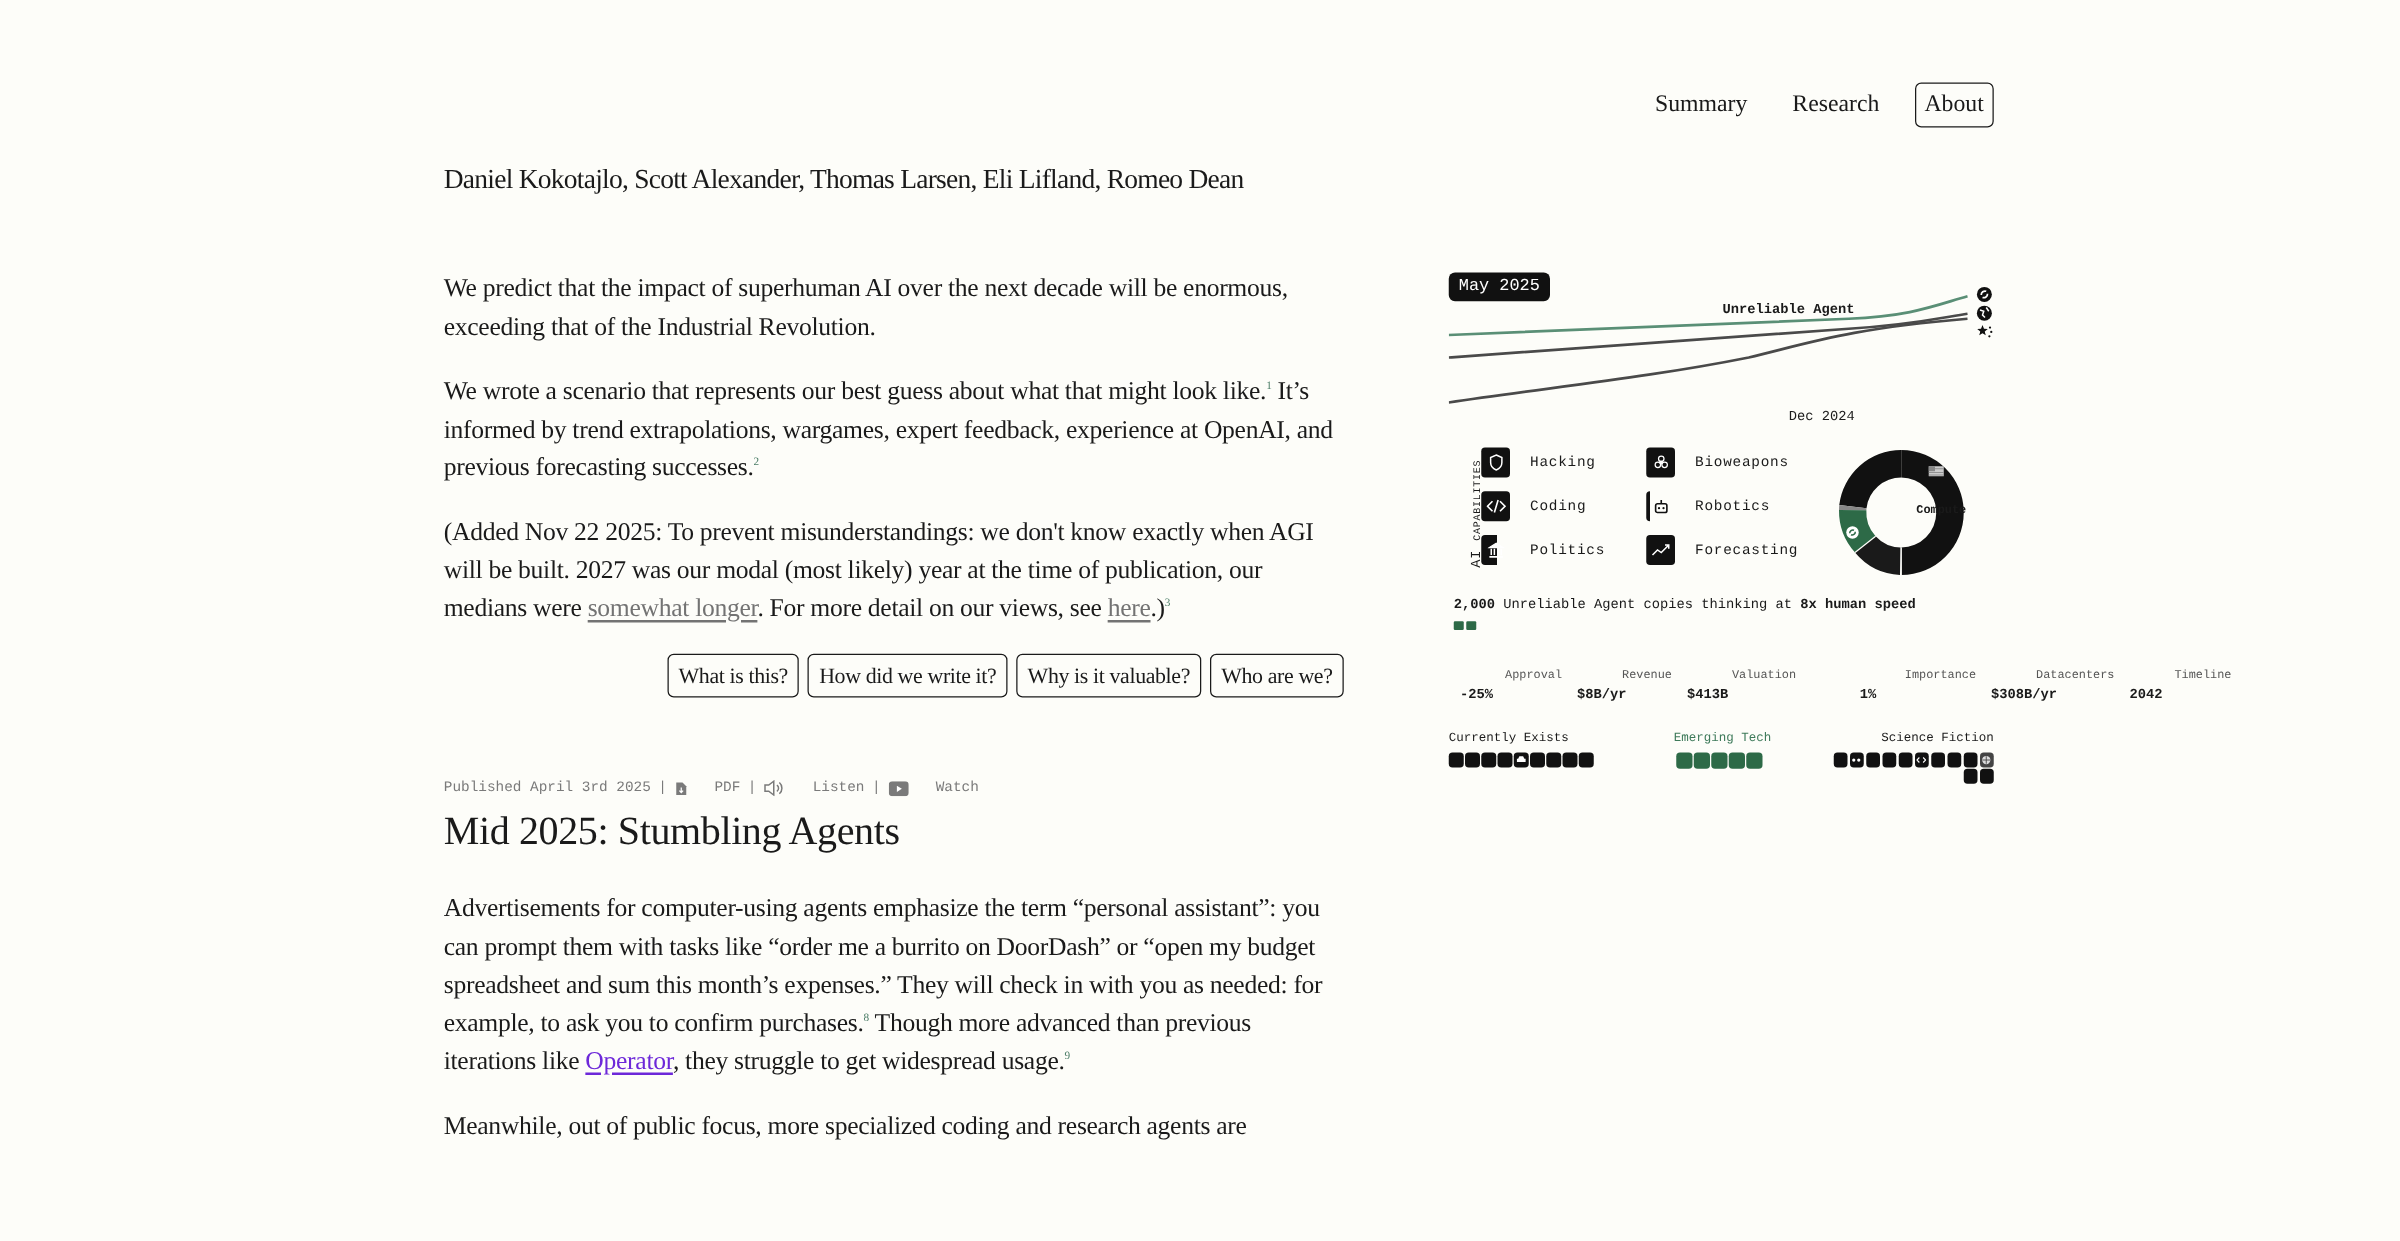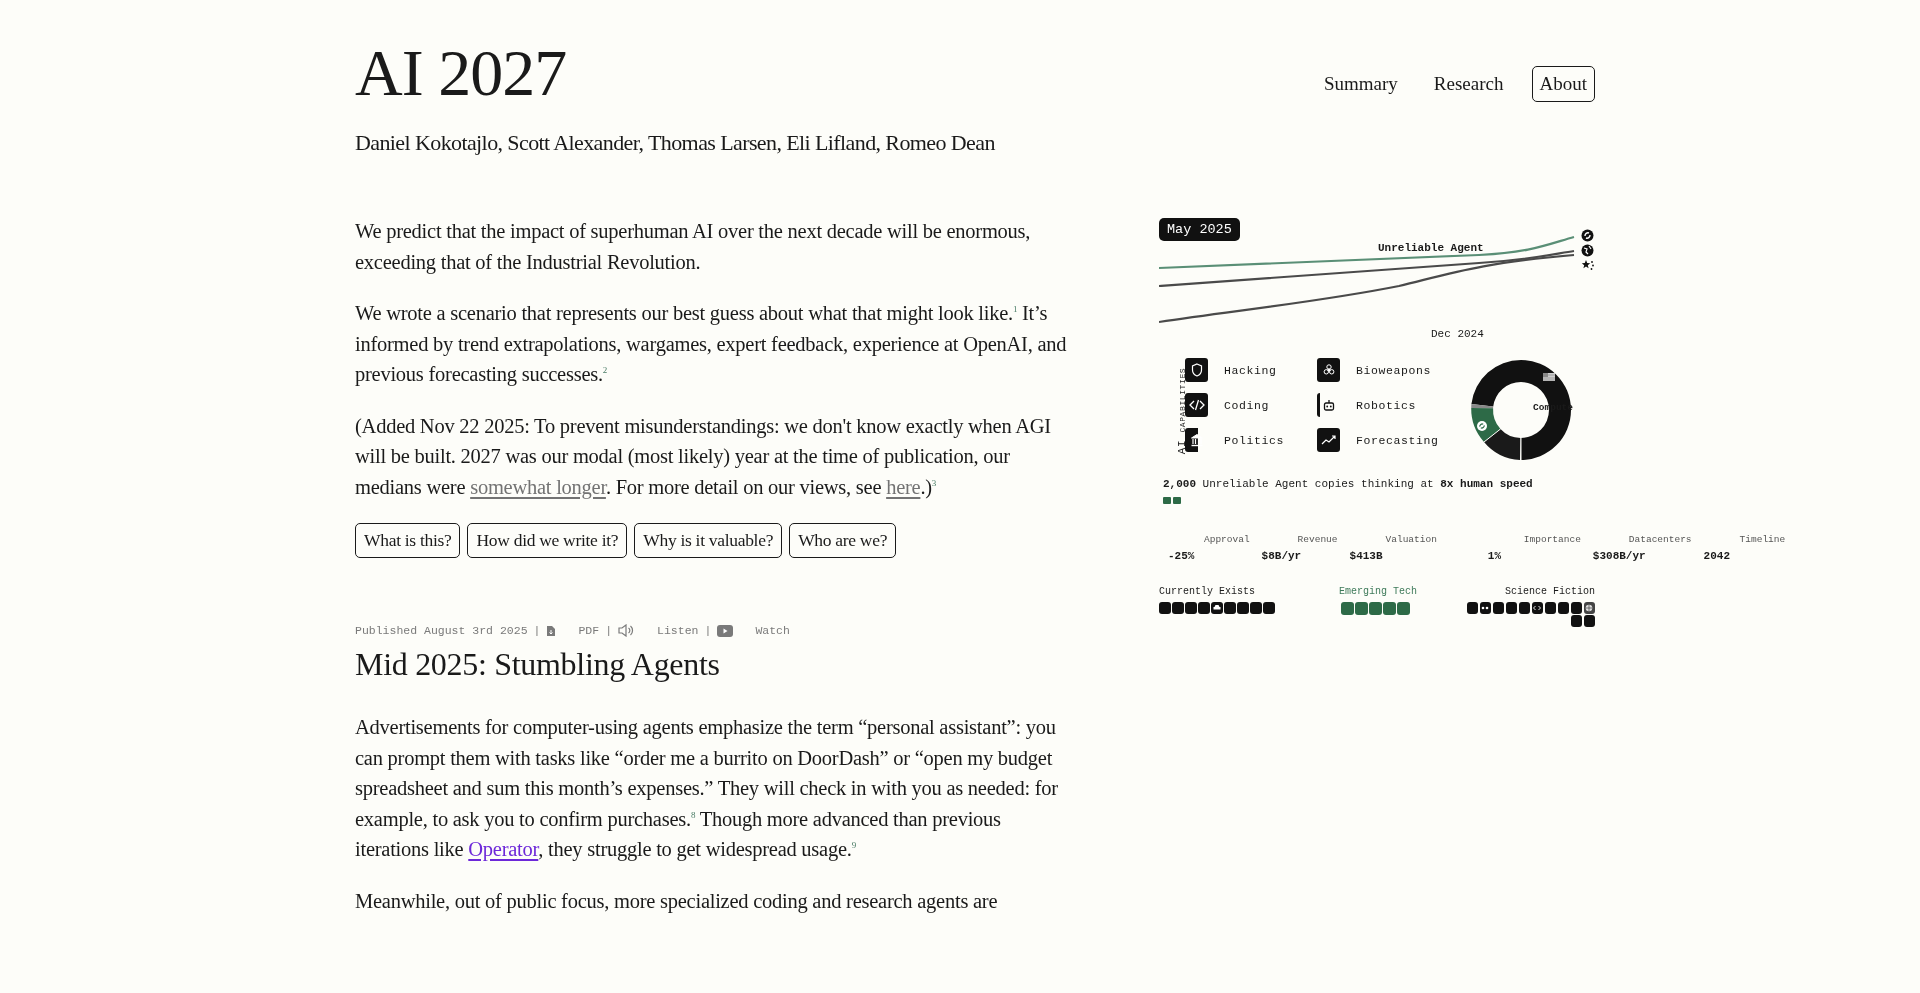--- a/index.html
+++ b/index.html
@@ -14,21 +14,21 @@
   .nav { position: absolute; right: 0; top: 66px; display: flex; align-items: center; gap: 0; }
   .nav-item { font-size: 19px; padding: 6px 7px; margin-left: 20px; border: 1px solid transparent; border-radius: 5px; cursor: pointer; }
   .nav-item.active { border-color: #1a1a1a; }
 
   
   .content { position: absolute; left: 0; top: 216px; width: 720px; }
   .content p { font-size: 20.5px; line-height: 30.5px; margin-bottom: 21px; letter-spacing: -0.25px; }
   .content a { color: #737373; text-decoration: underline; text-underline-offset: 3px; }
   sup.fn { font-size: 9px; color: #4a7c66; vertical-align: super; line-height: 0; }
 
-  .btn-row { display: flex; gap: 7px; margin-top: 3px; }
+  .btn-row { display: flex; gap: 7px; margin-top: 3px; justify-content: flex-end; }
   .pill { font-family: "Liberation Serif", serif; font-size: 17.5px; padding: 6px 8px; border: 1px solid #1a1a1a; border-radius: 5px; background: transparent; color: #1a1a1a; cursor: pointer; letter-spacing: -0.3px; }
 
   .meta { position: absolute; left: 0; top: 624px; font-family: "Liberation Mono", monospace; font-size: 11.5px; color: #7a7a7a; display: flex; align-items: center; gap: 6px; }
   .meta .sep { color: #7a7a7a; }
   .meta .mi { display: inline-flex; align-items: center; gap: 22px; cursor: pointer; }
   .section-h { position: absolute; left: 0; top: 646px; font-size: 32px; font-weight: 400; letter-spacing: -0.3px; }
   .section-body { position: absolute; left: 0; top: 712px; width: 720px; }
   .section-body p { font-size: 20.5px; line-height: 30.5px; margin-bottom: 21px; letter-spacing: -0.25px; }
   .section-body a { color: #6d28d9; text-decoration: underline; text-underline-offset: 3px; }
 
@@ -70,21 +70,20 @@
   .tech-label.green { color: #3e7a5a; }
   .tech-blocks { position: absolute; top: 16px; display: flex; gap: 1.5px; flex-wrap: wrap; }
   .tb { width: 11.5px; height: 11.5px; background: #111; border-radius: 3px; display: flex; align-items: center; justify-content: center; color: #fff; font-size: 7px; cursor: pointer; }
   .tb.green { background: #2d6a47; width: 12.5px; height: 12.5px; }
 </style>
 </head>
 <body>
 
 <div class="page">
 
-  <h1 class="site-title">AI 2027</h1>
   <div class="authors">Daniel Kokotajlo, Scott Alexander, Thomas Larsen, Eli Lifland, Romeo Dean</div>
 
   <nav class="nav">
     <a class="nav-item">Summary</a>
     <a class="nav-item">Research</a>
     <a class="nav-item active">About</a>
   </nav>
 
   <div class="content">
     <p>We predict that the impact of superhuman AI over the next decade will be enormous, exceeding that of the Industrial Revolution.</p>
@@ -93,21 +92,21 @@
 
     <div class="btn-row">
       <button class="pill">What is this?</button>
       <button class="pill">How did we write it?</button>
       <button class="pill">Why is it valuable?</button>
       <button class="pill">Who are we?</button>
     </div>
   </div>
 
   <div class="meta">
-    <span>Published August 3rd 2025</span>
+    <span>Published April 3rd 2025</span>
     <span class="sep">|</span>
     <span class="mi">
       <svg width="10" height="12" viewBox="0 0 10 12">
           <path d="M1 1h5l3 3v7H1z" fill="#7a7a7a"></path>
           <path d="M5 5v4M3.5 7.5L5 9l1.5-1.5" stroke="#fff" stroke-width="1" fill="none"></path>
         </svg>
       <span>PDF</span>
     </span>
     <span class="sep">|</span>
     <span class="mi">

